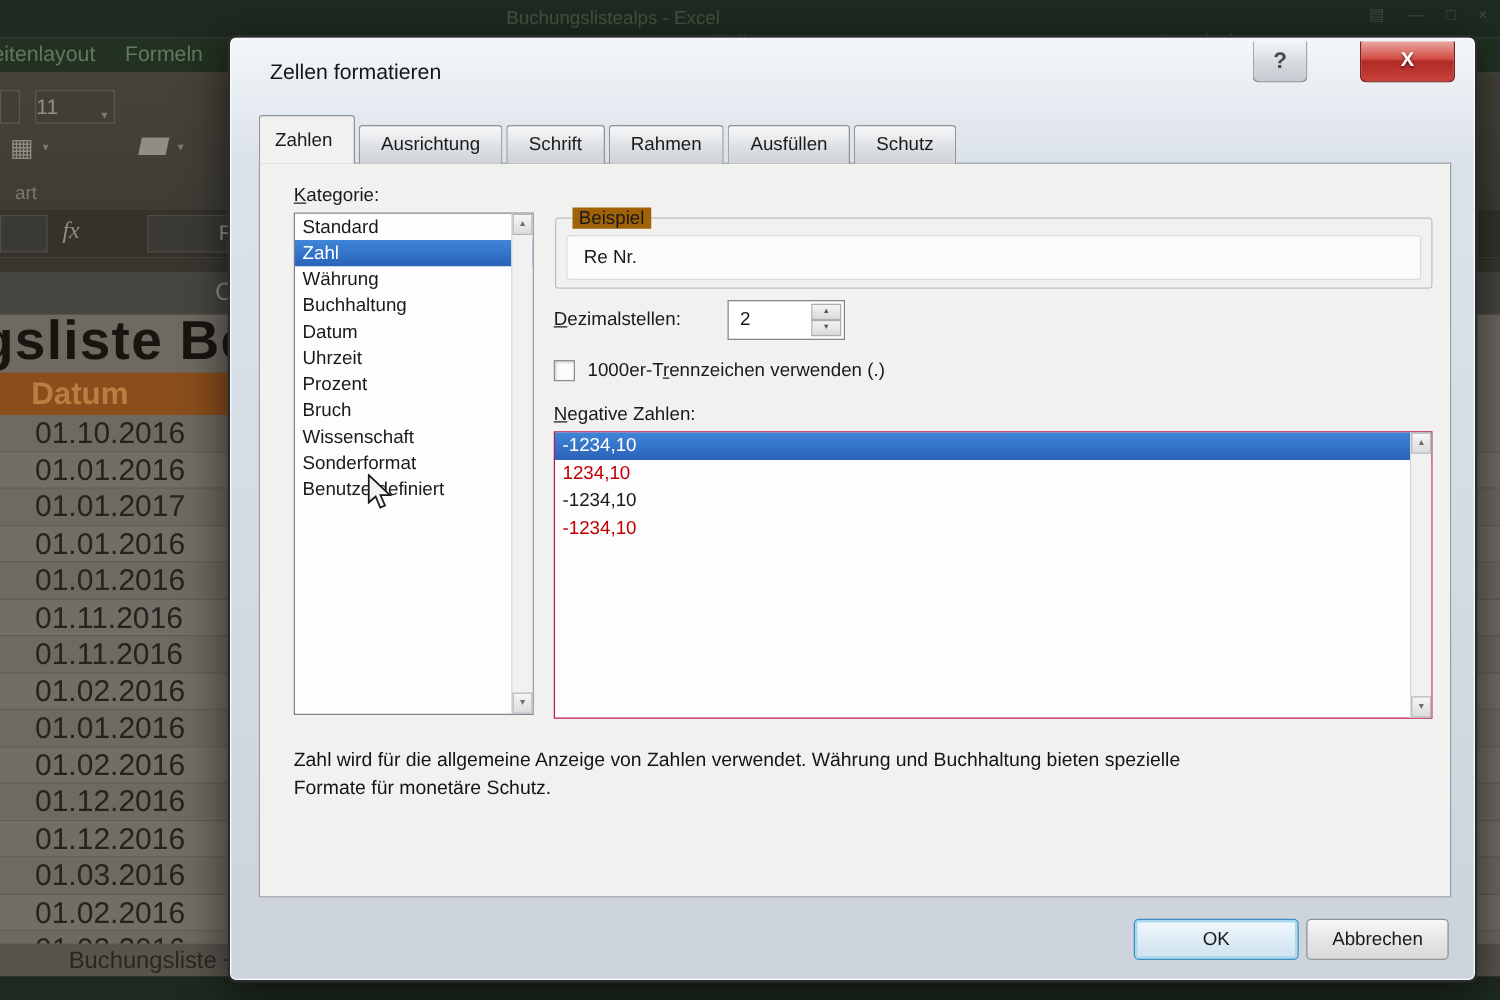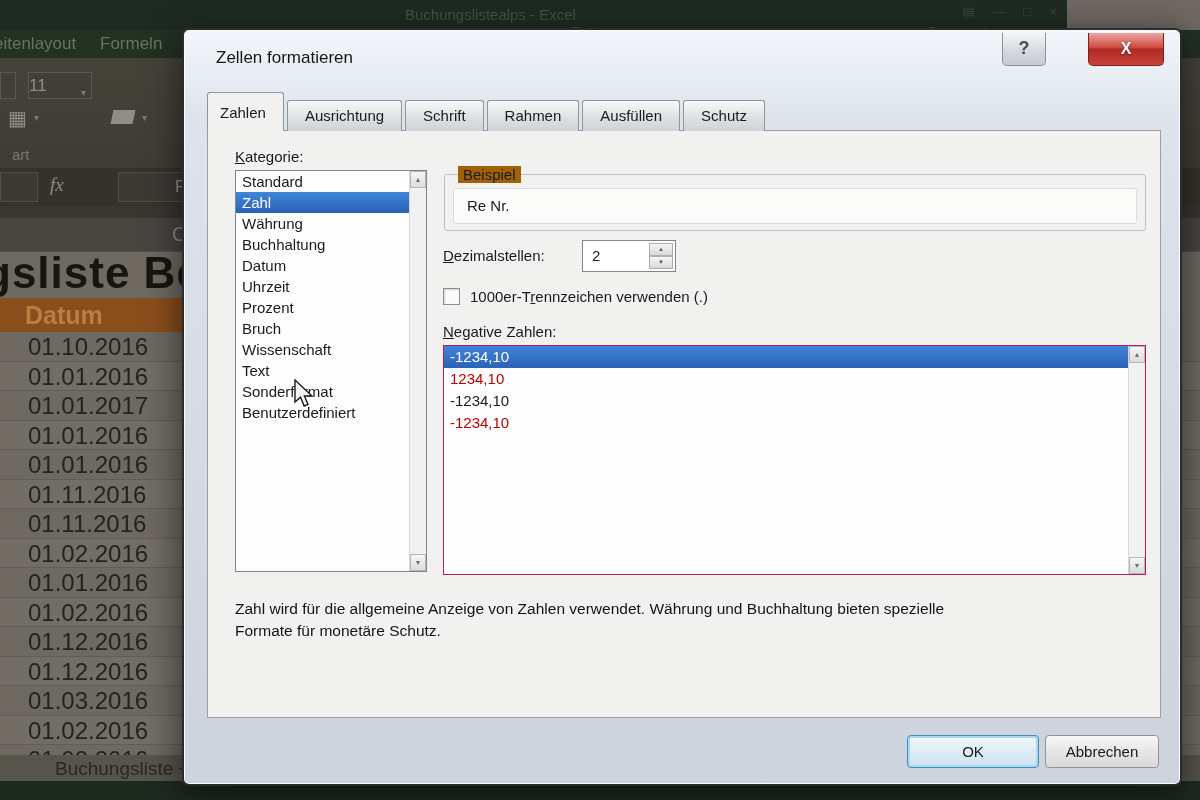--- a/index.html
+++ b/index.html
@@ -1,21 +1,21 @@
 <!DOCTYPE html>
 <html><head>
 <meta charset="utf-8">
 <style>
   * { margin:0; padding:0; box-sizing:border-box; }
   html,body { width:1200px; height:800px; overflow:hidden; background:#000; }
   body { font-family:"Liberation Sans", sans-serif; }
   .screen { position:relative; width:1200px; height:800px; overflow:hidden; background:#6e6961; }
 
   
-  .titlebar { position:absolute; left:0; top:0; width:1067px; height:30px; background:#1e2b22; z-index:1; }
+  .titlebar { position:absolute; left:0; top:0; width:1200px; height:30px; background:#1e2b22; z-index:1; }
   .win-title { position:absolute; left:405px; top:6px; font-size:15px; color:#45553f; }
   .win-ctrls { position:absolute; right:10px; top:4px; display:flex; gap:18px; color:#3d4b40; font-size:13px; }
   .ribbontabs { position:absolute; left:0; top:30px; width:1200px; height:28px; background:#223122; z-index:1; }
   .rtab { position:absolute; top:4px; font-size:17px; color:#63795c; }
   .rtab.dim { color:#3e4a3e; top:-6px; }
   .ribbon { position:absolute; left:0; top:58px; width:1200px; height:110px; background:linear-gradient(#454339,#3e3c35); z-index:1; color:#8f8d84; }
   .fontsize-box { position:absolute; left:28px; top:14px; width:64px; height:27px; border:1px solid #5b594f; background:#403e37; font-size:17px; line-height:25px; color:#908e85; }
   .fontsize-box .caret { position:absolute; right:5px; top:7px; font-size:10px; color:#7a786f; }
   .box-sliver { position:absolute; left:0; top:14px; width:16px; height:27px; border:1px solid #5b594f; background:#403e37; }
   .bigA { position:absolute; top:10px; font-size:24px; font-weight:bold; color:#8f8d84; }
@@ -265,21 +265,20 @@
       <div class="listbox">
         <div class="li">Standard</div>
         <div class="li sel">Zahl</div>
         <div class="li">Währung</div>
         <div class="li">Buchhaltung</div>
         <div class="li">Datum</div>
         <div class="li">Uhrzeit</div>
         <div class="li">Prozent</div>
         <div class="li">Bruch</div>
         <div class="li">Wissenschaft</div>
-        <div class="li">Text</div>
         <div class="li">Sonderformat</div>
         <div class="li">Benutzerdefiniert</div>
         <div class="vscroll">
           <div class="sbtn up">▲</div>
           <div class="sbtn down">▼</div>
         </div>
       </div>
 
       <div class="groupbox">
         <span class="gb-label">Beispiel</span>

